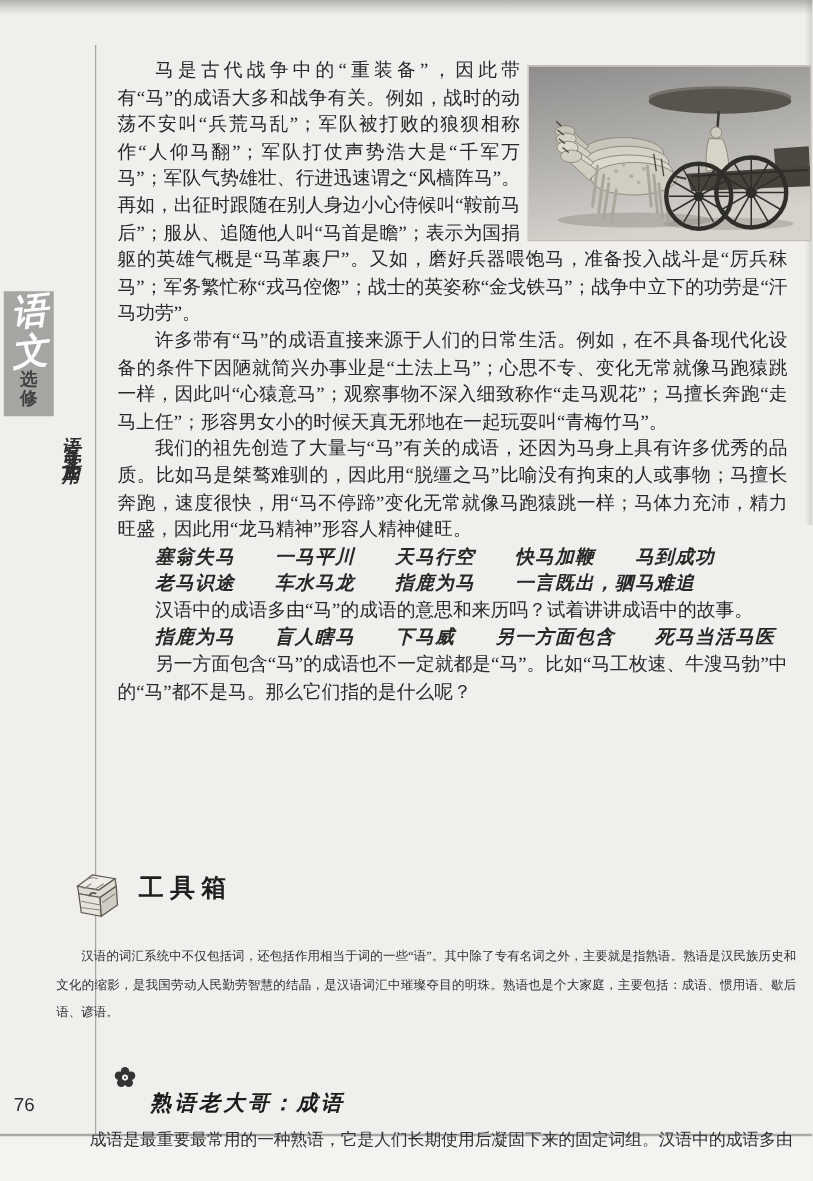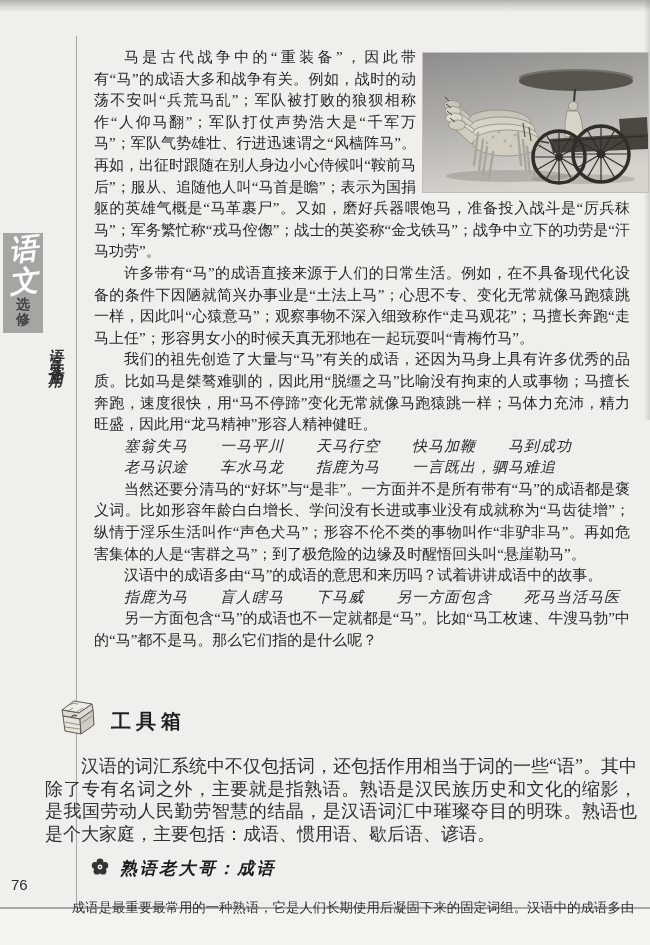--- a/index.html
+++ b/index.html
@@ -26,35 +26,35 @@
   .rule-v{position:absolute;left:76px;top:36px;width:1px;height:872px;background:#8f8e8b;opacity:.75;}
   .rule-h{position:absolute;left:0;top:907px;width:650px;height:2px;background:#aaa9a5;}
   .page-num{position:absolute;left:11px;top:876px;font-size:15px;color:#2f2f2f;
     font-family:"Liberation Sans","DejaVu Sans",sans-serif;}
 
   
   .main{position:absolute;left:94px;top:47px;width:536px;
     font-size:15px;line-height:21.6px;text-align:justify;text-justify:inter-ideograph;}
   .main p{margin:0;text-indent:2em;}
   .photo-space{float:right;width:204px;height:147px;margin-left:10px;}
-  .kai{font-style:italic;font-weight:400;letter-spacing:1px;}
+  .kai{font-style:italic;font-weight:700;letter-spacing:1px;}
 
   
   .photo{position:absolute;left:423px;top:53px;width:225px;height:139px;}
   .photo svg{display:block;outline:1px solid #c2bfb9;}
 
   
   .toolbox{position:absolute;left:45px;top:697px;width:592px;color:#303030;}
-  .tool-header{display:flex;align-items:center;gap:16px;padding-left:14px;height:48px;}
+  .tool-header{display:flex;align-items:flex-start;gap:16px;padding-left:14px;height:48px;}
   .tool-title{font-size:20px;font-weight:700;letter-spacing:5px;color:#1f1f1f;}
-  .tool-body{margin-top:10px;font-size:18px;line-height:22.6px;text-align:justify;
+  .tool-body{margin-top:10px;font-size:10px;line-height:22.6px;text-align:justify;
     text-justify:inter-ideograph;text-indent:2em;}
   .sub-row{margin-top:12px;padding-left:46px;display:flex;align-items:center;gap:11px;}
-  .sub-title{font-size:17px;font-weight:700;font-style:italic;letter-spacing:2.5px;color:#1c1c1c;}
-  .tool-body2{margin-top:17px;font-size:13.4px;line-height:22.6px;text-align:justify;
+  .sub-title{font-size:17px;font-weight:700;font-style:italic;letter-spacing:2.5px;color:#1c1c1c;margin-top:36px;}
+  .tool-body2{margin-top:7px;font-size:13.4px;line-height:22.6px;text-align:justify;
     text-justify:inter-ideograph;text-indent:2em;}
 </style>
 </head>
 <body>
 
 <div class="scan-edge-top"></div>
 <div class="scan-edge-right"></div>
 <div class="scan-bottom"></div>
 
 <div class="banner">
@@ -162,21 +162,20 @@
   </svg>
 </div>
 
 <div class="main">
   <div class="photo-space"></div>
   <p>马是古代战争中的“重装备”，因此带有“马”的成语大多和战争有关。例如，战时的动荡不安叫“兵荒马乱”；军队被打败的狼狈相称作“人仰马翻”；军队打仗声势浩大是“千军万马”；军队气势雄壮、行进迅速谓之“风樯阵马”。再如，出征时跟随在别人身边小心侍候叫“鞍前马后”；服从、追随他人叫“马首是瞻”；表示为国捐躯的英雄气概是“马革裹尸”。又如，磨好兵器喂饱马，准备投入战斗是“厉兵秣马”；军务繁忙称“戎马倥偬”；战士的英姿称“金戈铁马”；战争中立下的功劳是“汗马功劳”。</p>
   <p>许多带有“马”的成语直接来源于人们的日常生活。例如，在不具备现代化设备的条件下因陋就简兴办事业是“土法上马”；心思不专、变化无常就像马跑猿跳一样，因此叫“心猿意马”；观察事物不深入细致称作“走马观花”；马擅长奔跑“走马上任”；形容男女小的时候天真无邪地在一起玩耍叫“青梅竹马”。</p>
   <p>我们的祖先创造了大量与“马”有关的成语，还因为马身上具有许多优秀的品质。比如马是桀骜难驯的，因此用“脱缰之马”比喻没有拘束的人或事物；马擅长奔跑，速度很快，用“马不停蹄”变化无常就像马跑猿跳一样；马体力充沛，精力旺盛，因此用“龙马精神”形容人精神健旺。</p>
   <p class="kai">塞翁失马　　一马平川　　天马行空　　快马加鞭　　马到成功</p>
   <p class="kai">老马识途　　车水马龙　　指鹿为马　　一言既出，驷马难追</p>
-  <p>当然还要分清马的“好坏”与“是非”。一方面并不是所有带有“马”的成语都是褒义词。比如形容年龄白白增长、学问没有长进或事业没有成就称为“马齿徒增”；纵情于淫乐生活叫作“声色犬马”；形容不伦不类的事物叫作“非驴非马”。再如危害集体的人是“害群之马”；到了极危险的边缘及时醒悟回头叫“悬崖勒马”。</p>
   <p>汉语中的成语多由“马”的成语的意思和来历吗？试着讲讲成语中的故事。</p>
   <p class="kai">指鹿为马　　盲人瞎马　　下马威　　另一方面包含　　死马当活马医</p>
   <p>另一方面包含“马”的成语也不一定就都是“马”。比如“马工枚速、牛溲马勃”中的“马”都不是马。那么它们指的是什么呢？</p>
 </div>
 
 <div class="toolbox">
   <div class="tool-header">
     <span>
       <svg width="36" height="42" viewBox="0 0 36 42" xmlns="http://www.w3.org/2000/svg">
         <g fill="#eeece6" stroke="#5a5851" stroke-width="1">

